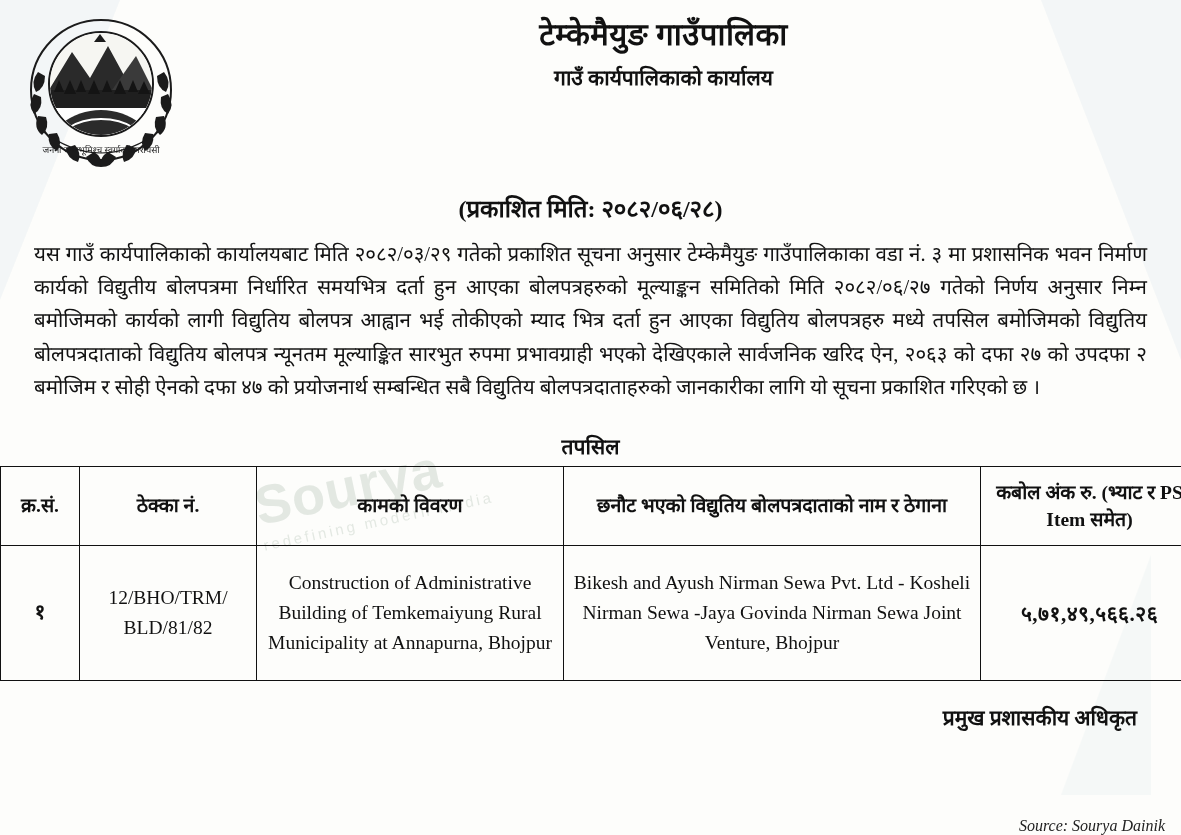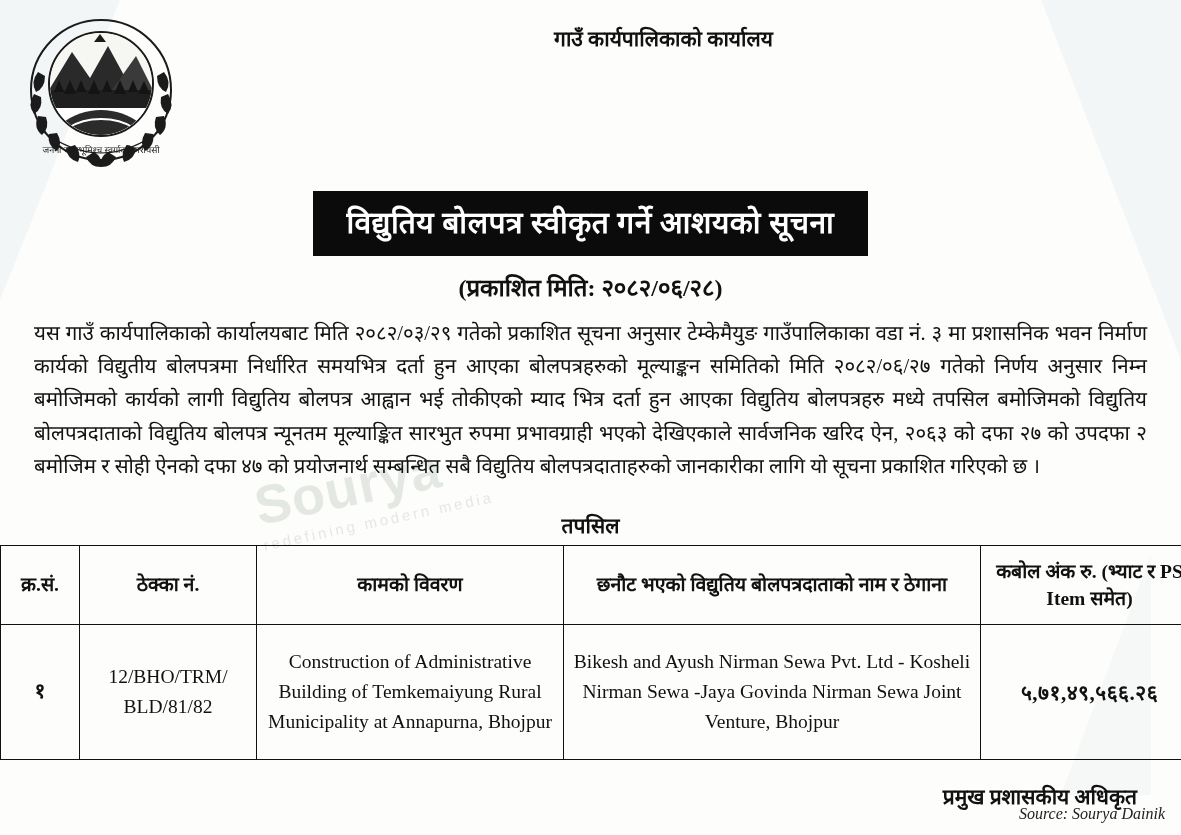--- a/index.html
+++ b/index.html
@@ -226,21 +226,21 @@
     padding-right: 44px;
     margin-top: 22px;
     font-size: 21px;
     font-weight: 700;
   }
 
   
   .source-bar {
     position: absolute;
     right: 16px;
-    bottom: 12px;
+    bottom: 0;
     font-family: "Liberation Serif", serif;
     font-style: italic;
     font-size: 16px;
     color: #222222;
     z-index: 3;
   }
 </style>
 </head>
 <body>
 
@@ -305,27 +305,25 @@
             <rect x="33" y="96" width="104" height="27" fill="#ffffff"></rect>
             <path d="M45,112 q18,-14 40,-14 q22,0 40,14 l0,11 l-80,0 z" fill="#2b2b2b"></path>
             <path d="M52,116 q14,-9 33,-9 q19,0 33,9" fill="none" stroke="#ffffff" stroke-width="2"></path>
           </g>
 
           <path d="M25,118 q60,46 120,0" fill="none" stroke="#1b1b1b" stroke-width="1.2"></path>
           <text x="85" y="141" text-anchor="middle" font-size="9" fill="#1b1b1b" font-family="Liberation Serif, serif">जननी जन्मभूमिश्च स्वर्गादपि गरीयसी</text>
         </svg>
       </div>
       <div class="org-block">
+        <div class="org-name">टेम्केमैयुङ गाउँपालिका</div>
         <div class="org-office">गाउँ कार्यपालिकाको कार्यालय</div>
       </div>
     </div>
 
-    <div class="title-banner-row">
-      <div class="title-banner">विद्युतिय बोलपत्र स्वीकृत गर्ने आशयको सूचना</div>
-    </div>
 
     <div class="pub-date">(प्रकाशित मिति: २०८२/०६/२८)</div>
 
     <div class="body-text">यस गाउँ कार्यपालिकाको कार्यालयबाट मिति २०८२/०३/२९ गतेको प्रकाशित सूचना अनुसार टेम्केमैयुङ गाउँपालिकाका वडा नं. ३ मा प्रशासनिक भवन निर्माण कार्यको विद्युतीय बोलपत्रमा निर्धारित समयभित्र दर्ता हुन आएका बोलपत्रहरुको मूल्याङ्कन समितिको मिति २०८२/०६/२७ गतेको निर्णय अनुसार निम्न बमोजिमको कार्यको लागी विद्युतिय बोलपत्र आह्वान भई तोकीएको म्याद भित्र दर्ता हुन आएका विद्युतिय बोलपत्रहरु मध्ये तपसिल बमोजिमको विद्युतिय बोलपत्रदाताको विद्युतिय बोलपत्र न्यूनतम मूल्याङ्कित सारभुत रुपमा प्रभावग्राही भएको देखिएकाले सार्वजनिक खरिद ऐन, २०६३ को दफा २७ को उपदफा २ बमोजिम र सोही ऐनको दफा ४७ को प्रयोजनार्थ सम्बन्धित सबै विद्युतिय बोलपत्रदाताहरुको जानकारीका लागि यो सूचना प्रकाशित गरिएको छ ।</div>
 
     <div class="schedule-label">तपसिल</div>
 
     <table class="tender-table">
       <thead>
         <tr>

